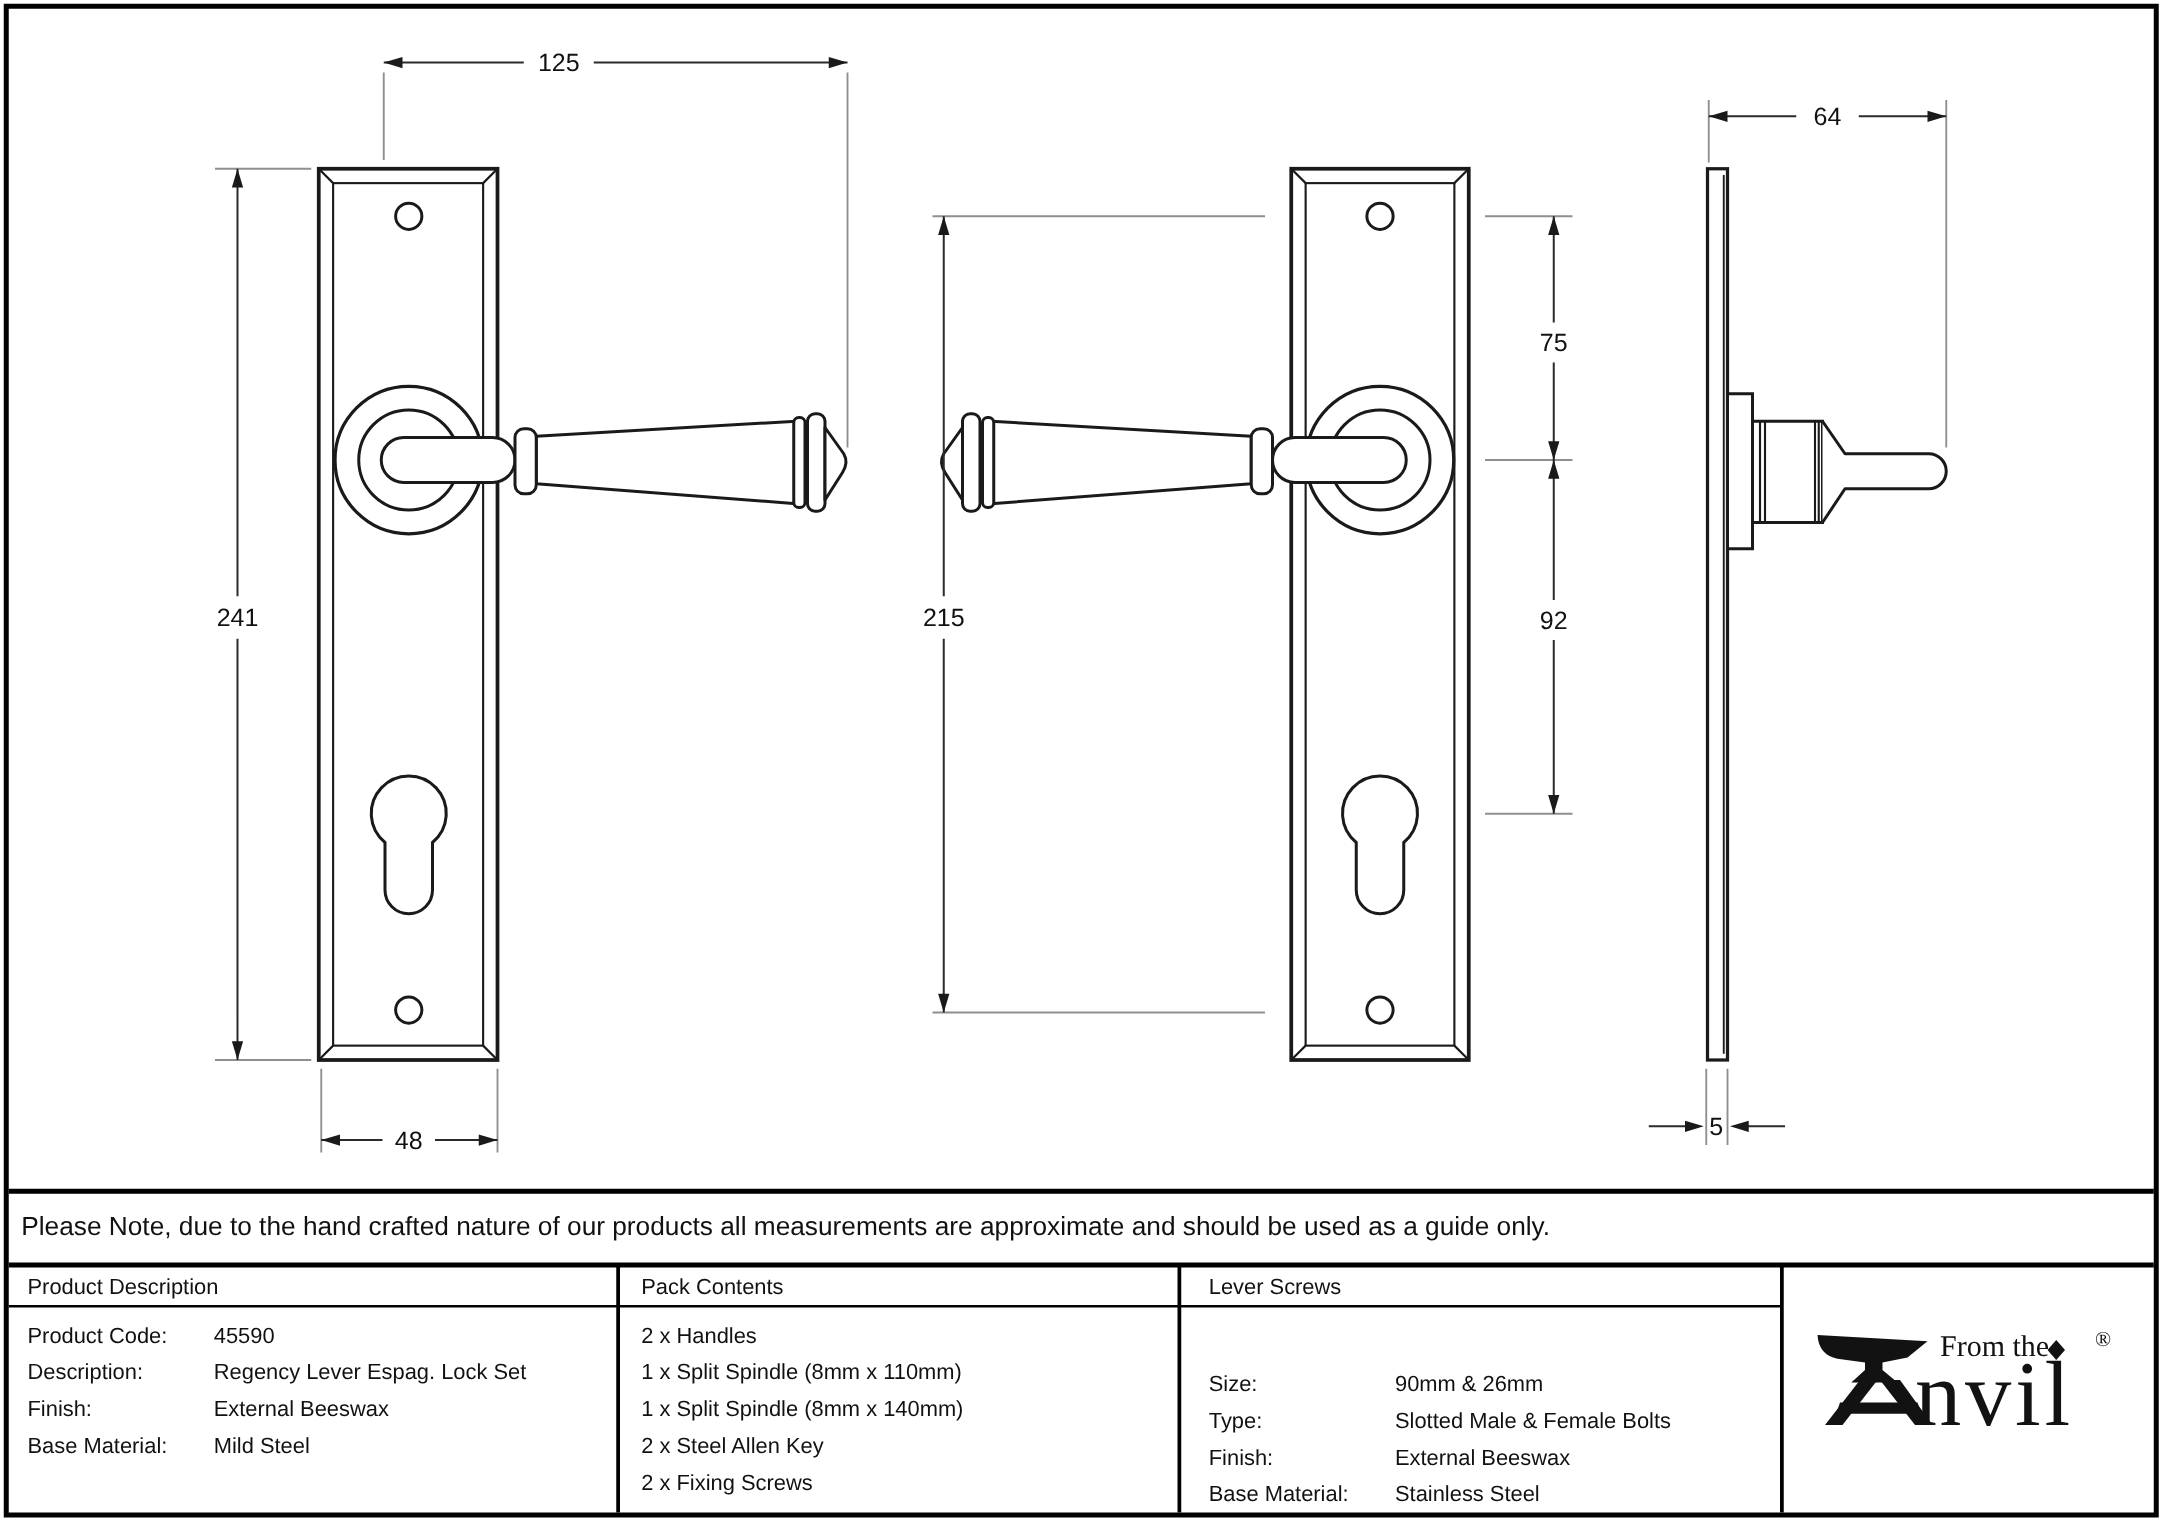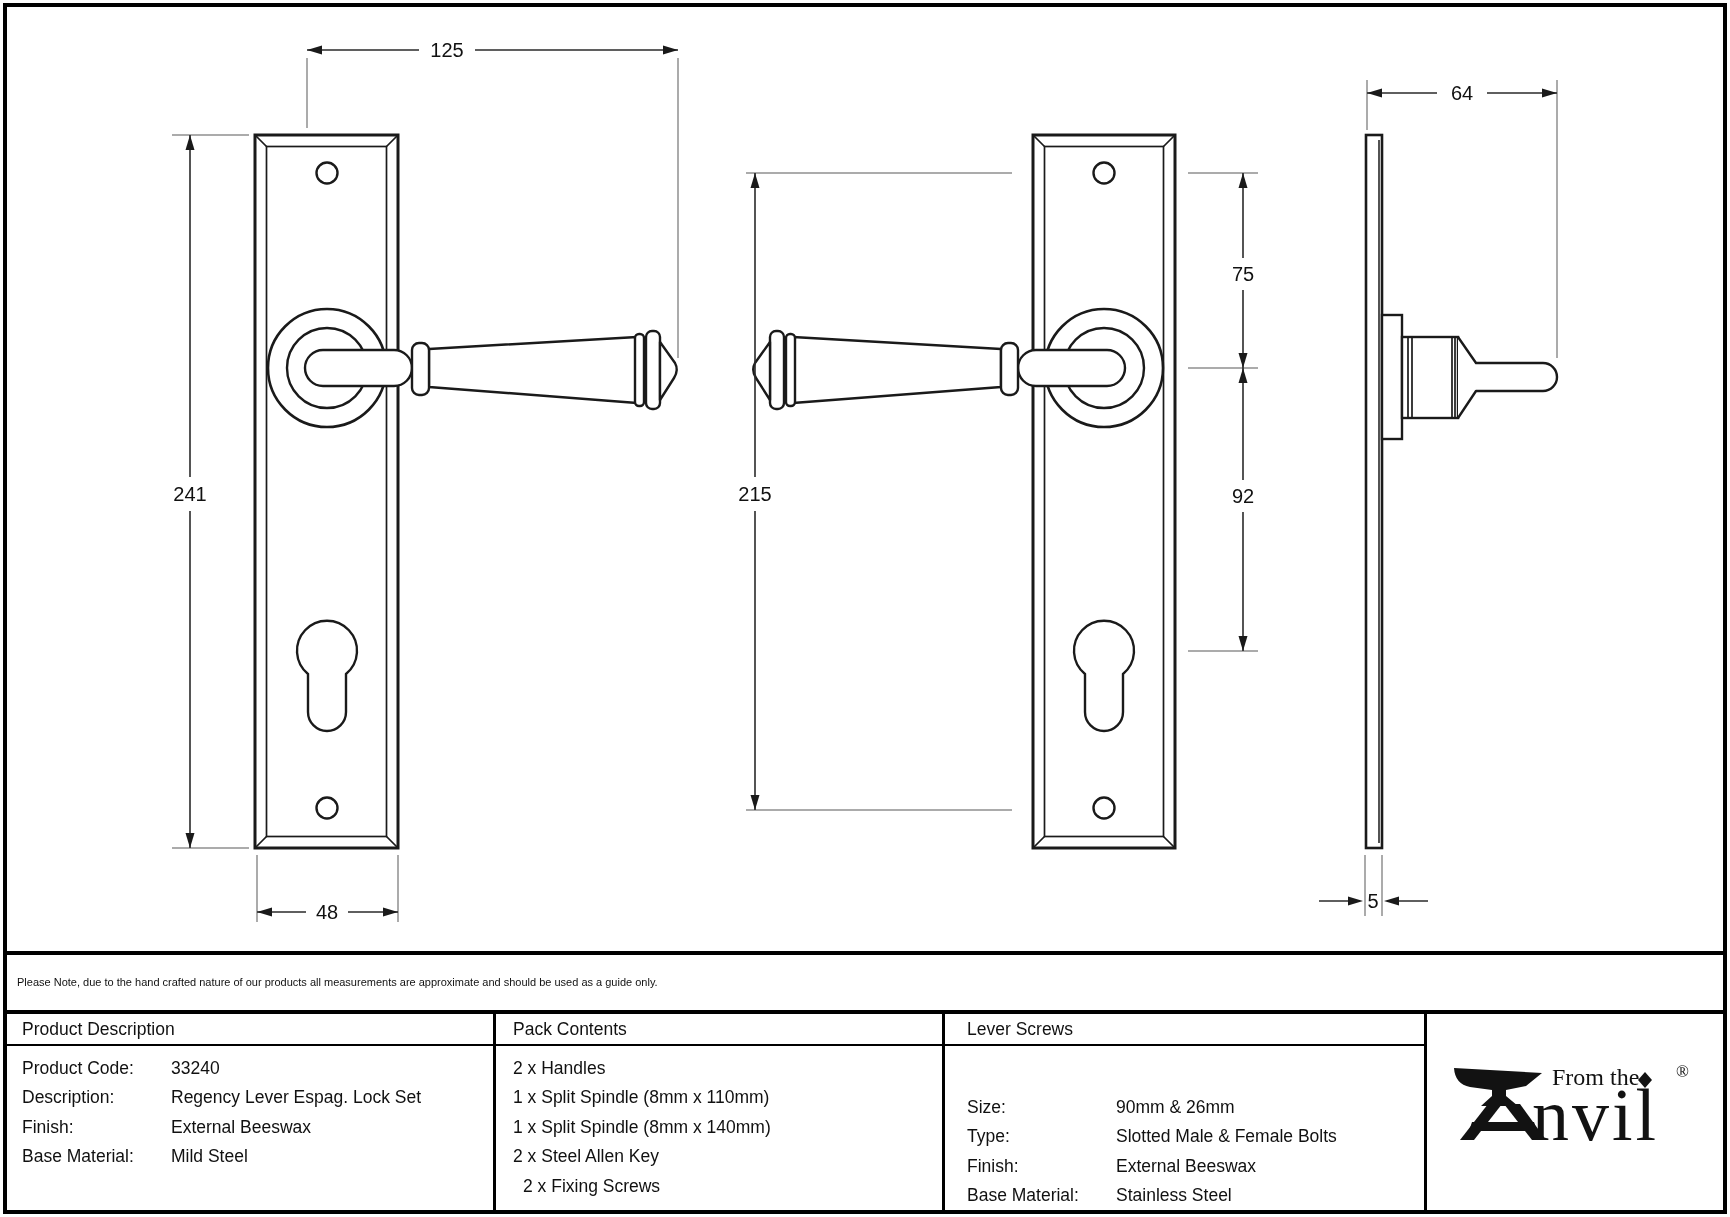--- a/index.html
+++ b/index.html
@@ -15,32 +15,32 @@
   .hrule { position:absolute; background:#000; z-index:4; }
   #rule-note-top  { left:7px; right:7px; top:951px; height:4px; }
   #rule-table-top { left:7px; right:7px; top:1010px; height:4px; }
   #rule-header    { left:7px; width:1418px; top:1044px; height:2px; }
   .vrule { position:absolute; top:1012px; bottom:7px; width:3px; background:#000; z-index:4; }
   #vrule-1 { left:493px; }
   #vrule-2 { left:942px; }
   #vrule-3 { left:1424px; }
   .note-text {
     position:absolute; left:17px; top:971px; height:22px; line-height:22px;
-    font-size:11px; z-index:6; white-space:nowrap;
+    font-size:21px; z-index:6; white-space:nowrap;
   }
   .th { position:absolute; top:1018px; height:22px; line-height:22px; font-size:17.5px; z-index:6; white-space:nowrap; }
   #th-product { left:22px; }
   #th-pack    { left:513px; }
   #th-screws  { left:967px; }
   .row { position:absolute; height:22px; line-height:22px; font-size:17.5px; z-index:6; white-space:nowrap; }
   .row .lbl { display:inline-block; width:149px; }
   .col1 { left:22px; }
   .col2 { left:513px; }
   .col3 { left:967px;margin-top:39px; }
-  .r0 { top:1057px; } .r1 { top:1086px; } .r2 { top:1116px; } .r3 { top:1145px; } .r4 { top:1175px;margin-left:10px; }
+  .r0 { top:1057px; } .r1 { top:1086px; } .r2 { top:1116px; } .r3 { top:1145px; } .r4 { top:1175px; }
   .logo { position:absolute; left:1448px; top:1060px; z-index:6; }
   text.dimtxt {
     font-family:"Liberation Sans", sans-serif; font-size:20px; fill:#111;
     text-anchor:middle;
   }
   .logo text { fill:#121212; }
 </style>
 </head>
 <body>
 
@@ -159,21 +159,21 @@
 <div class="vrule" id="vrule-2"></div>
 <div class="vrule" id="vrule-3"></div>
 
 <div class="note-text">Please Note, due to the hand crafted nature of our products all measurements are approximate and should be used as a guide only.</div>
 
 <div class="th" id="th-product">Product Description</div>
 <div class="th" id="th-pack">Pack Contents</div>
 <div class="th" id="th-screws">Lever Screws</div>
 
 <div class="row col1 r0">
-  <span class="lbl">Product Code:</span><span class="val">33240</span>
+  <span class="lbl">Product Code:</span><span class="val">45590</span>
 </div>
 <div class="row col1 r1">
   <span class="lbl">Description:</span><span class="val">Regency Lever Espag. Lock Set</span>
 </div>
 <div class="row col1 r2">
   <span class="lbl">Finish:</span><span class="val">External Beeswax</span>
 </div>
 <div class="row col1 r3">
   <span class="lbl">Base Material:</span><span class="val">Mild Steel</span>
 </div>

